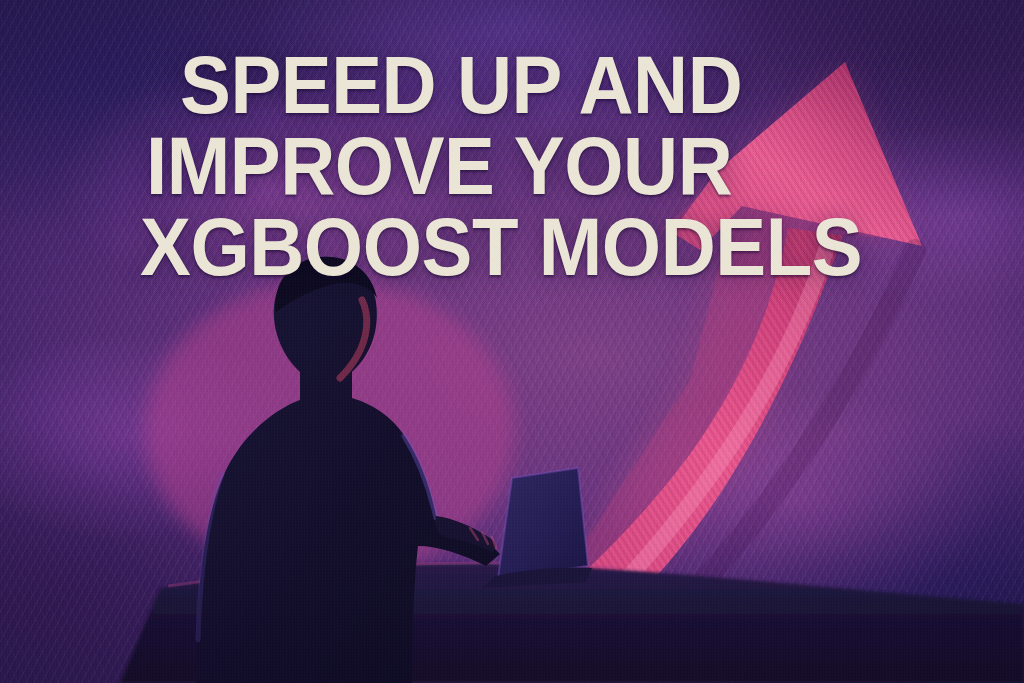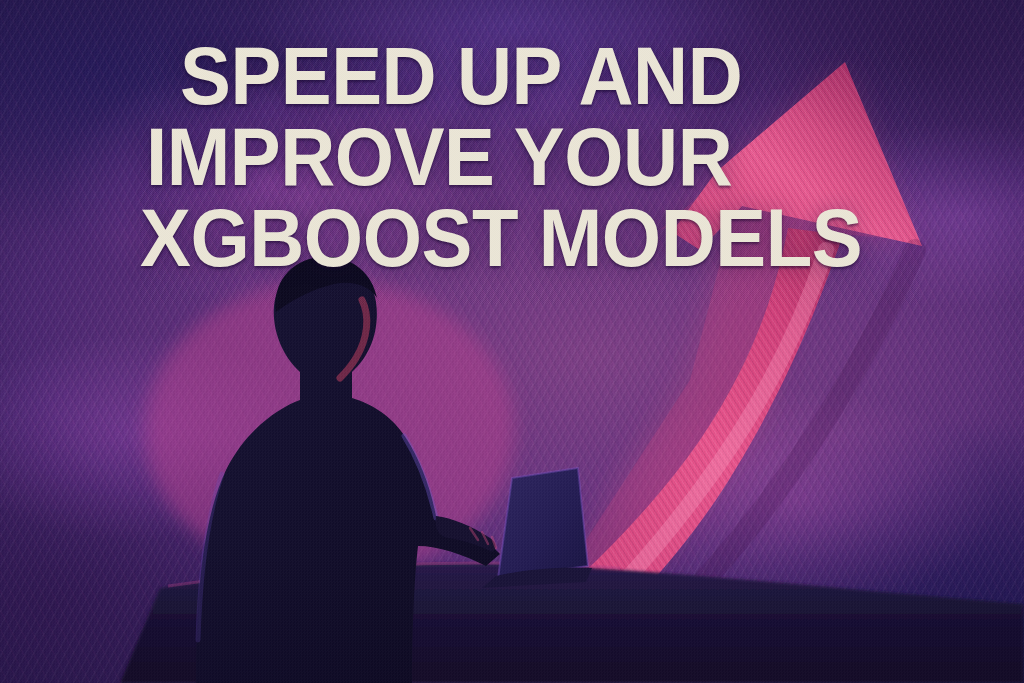--- a/index.html
+++ b/index.html
@@ -96,21 +96,21 @@
   .arrow-wrap { position: absolute; inset: 0; }
   .arrow-svg { position: absolute; left: 0; top: 0; }
 
   
   .figure-svg { position: absolute; left: 0; top: 0; }
 
   
   .headline {
     position: absolute;
     left: 140px;
-    top: 35px;
+    top: 44px;
     width: 760px;
     z-index: 6;
   }
   .headline-line {
     display: block;
     color: #eae5d6;
     font-family: "Liberation Sans Narrow", "Liberation Sans", sans-serif;
     font-weight: bold;
     font-size: 82px;
     line-height: 0.99;

